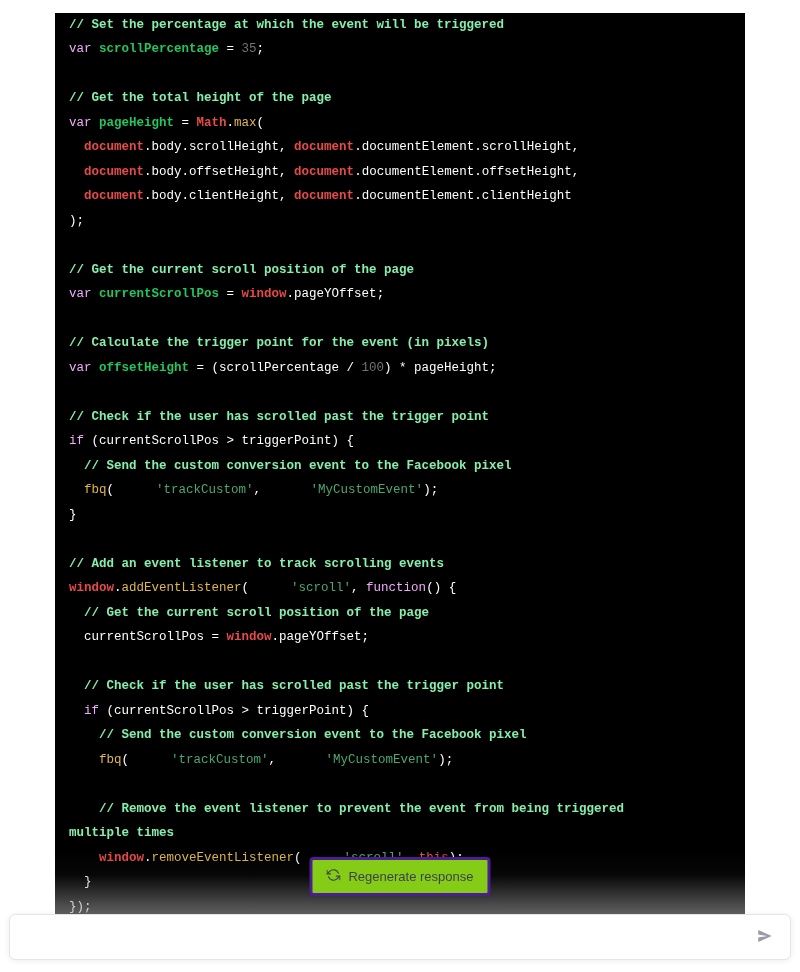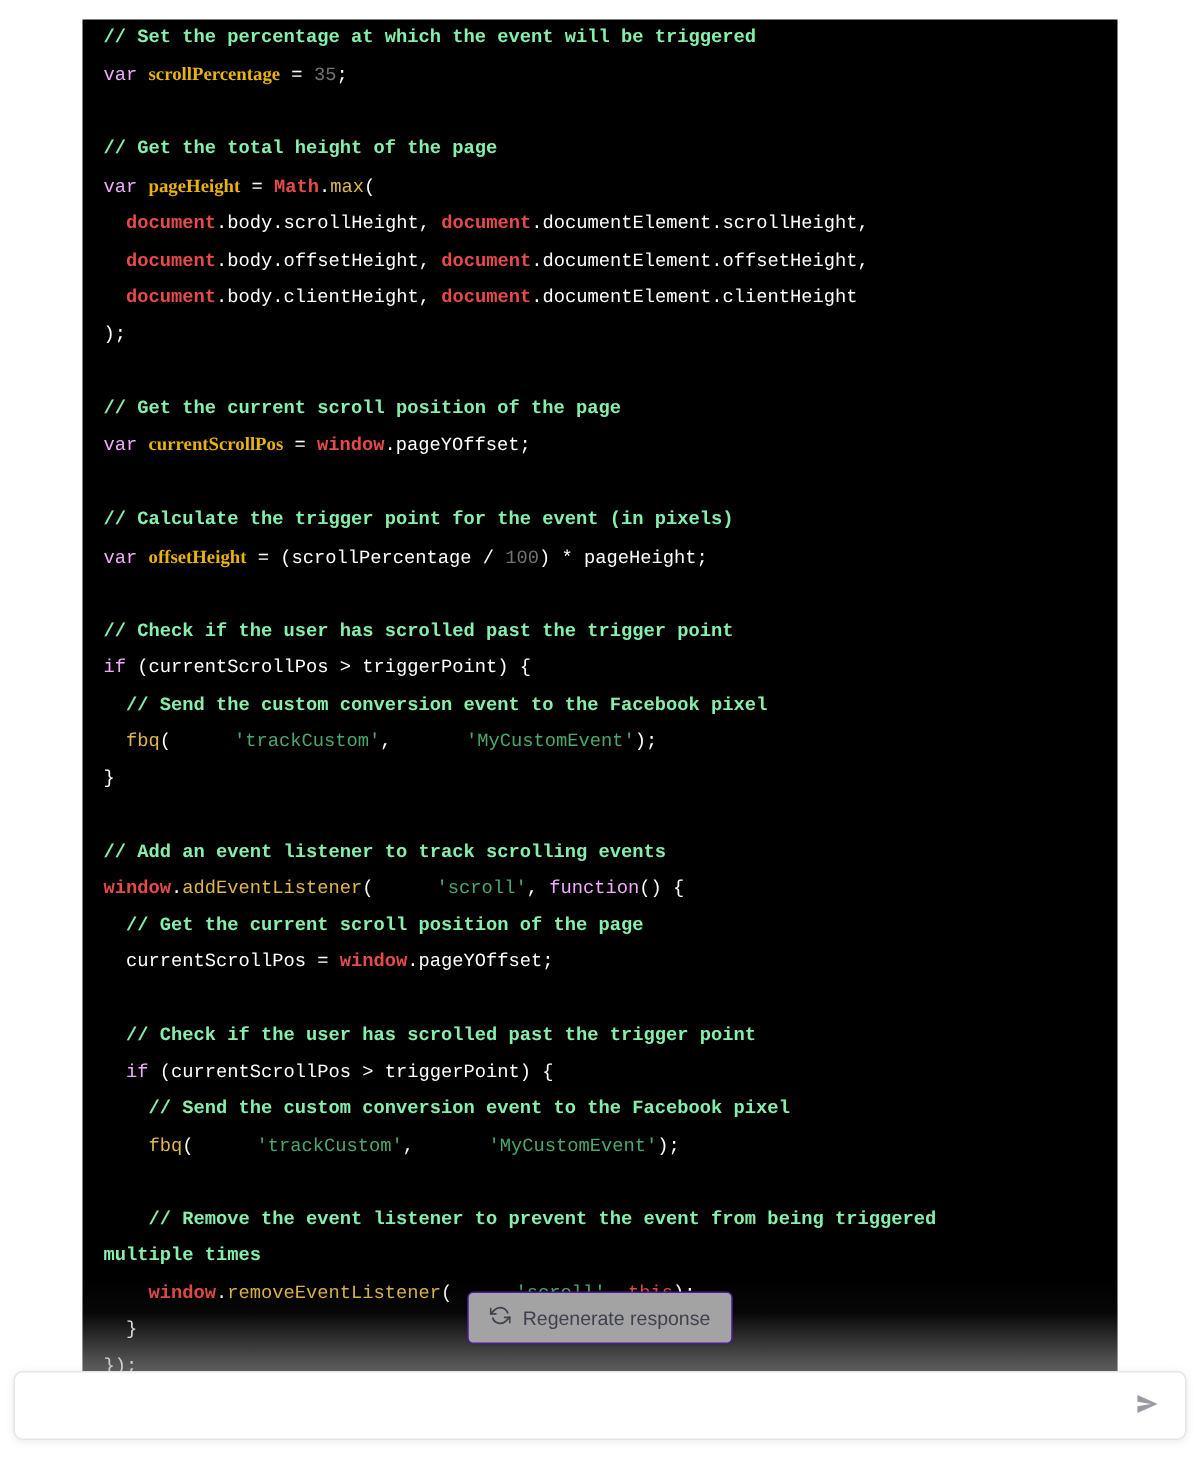--- a/index.html
+++ b/index.html
@@ -44,36 +44,36 @@
     position: absolute;
     bottom: 0;
     left: 0;
     right: 0;
     height: 70px;
     background: linear-gradient(to bottom, rgba(0,0,0,0) 0%, rgba(50,50,50,0.4) 100%);
     pointer-events: none;
   }
   .tok-comment { color: #86efac; font-weight: bold; }
   .tok-kw { color: #f0abfc; }
-  .tok-ident { color: #eab308; font-weight: 600; font-family: Liberation Serif, serif; }
+  .tok-ident { color: #22c55e; font-weight: 600; }
   .tok-punct { color: #ffffff; }
   .tok-red { color: #e84a4a; font-weight: bold; }
   .tok-prop { color: #ffffff; margin-top: 24px; }
   .tok-num { color: #737373; text-align: center; }
   .tok-str { color: #4aa86e; margin-left: 42px; }
   .tok-fn { color: #e0b84a; }
   .tok-this { color: #e84a4a; }
 
   .regen-btn {
     position: absolute;
     left: 50%;
     transform: translateX(-50%);
     bottom: 76px;
-    background: #a3a3a3;
-    border: 1px solid #4c1d95;
+    background: #84cc16;
+    border: 3px solid #4c1d95;
     border-radius: 4px;
     padding: 8px 14px;
     font-size: 13px;
     color: #40414f;
     display: flex;
     align-items: center;
     gap: 8px;
     cursor: pointer;
     z-index: 10;
     box-shadow: 0 1px 2px rgba(0,0,0,0.05);

